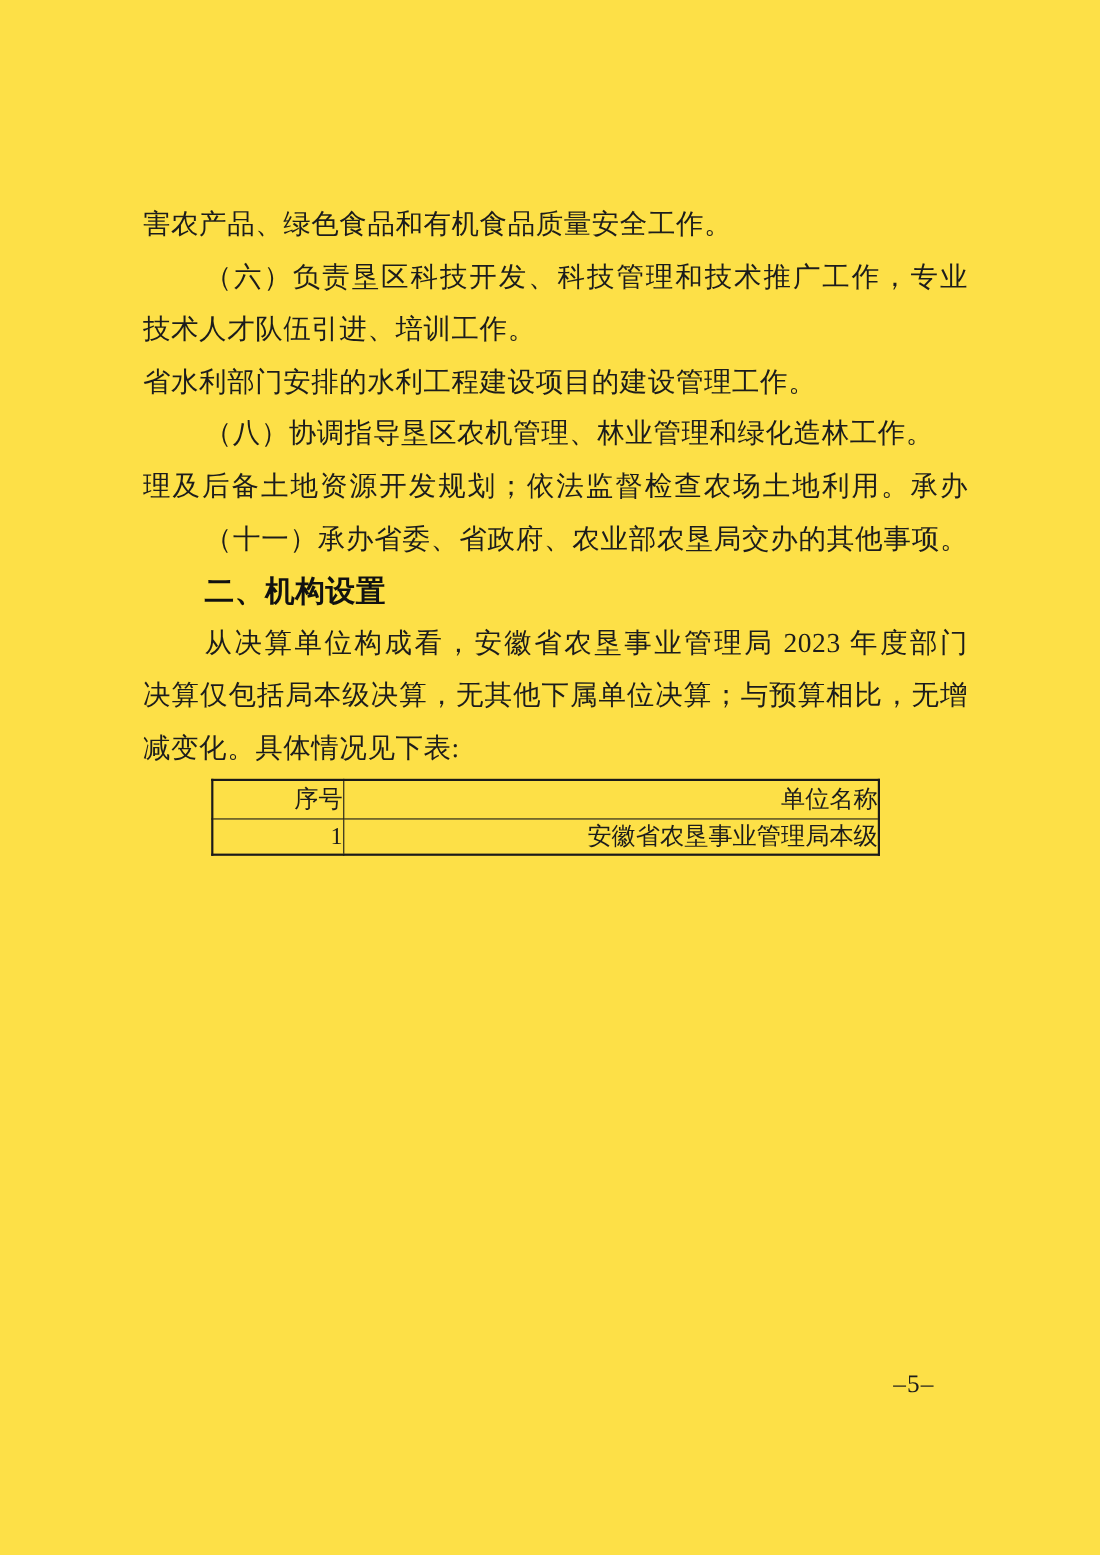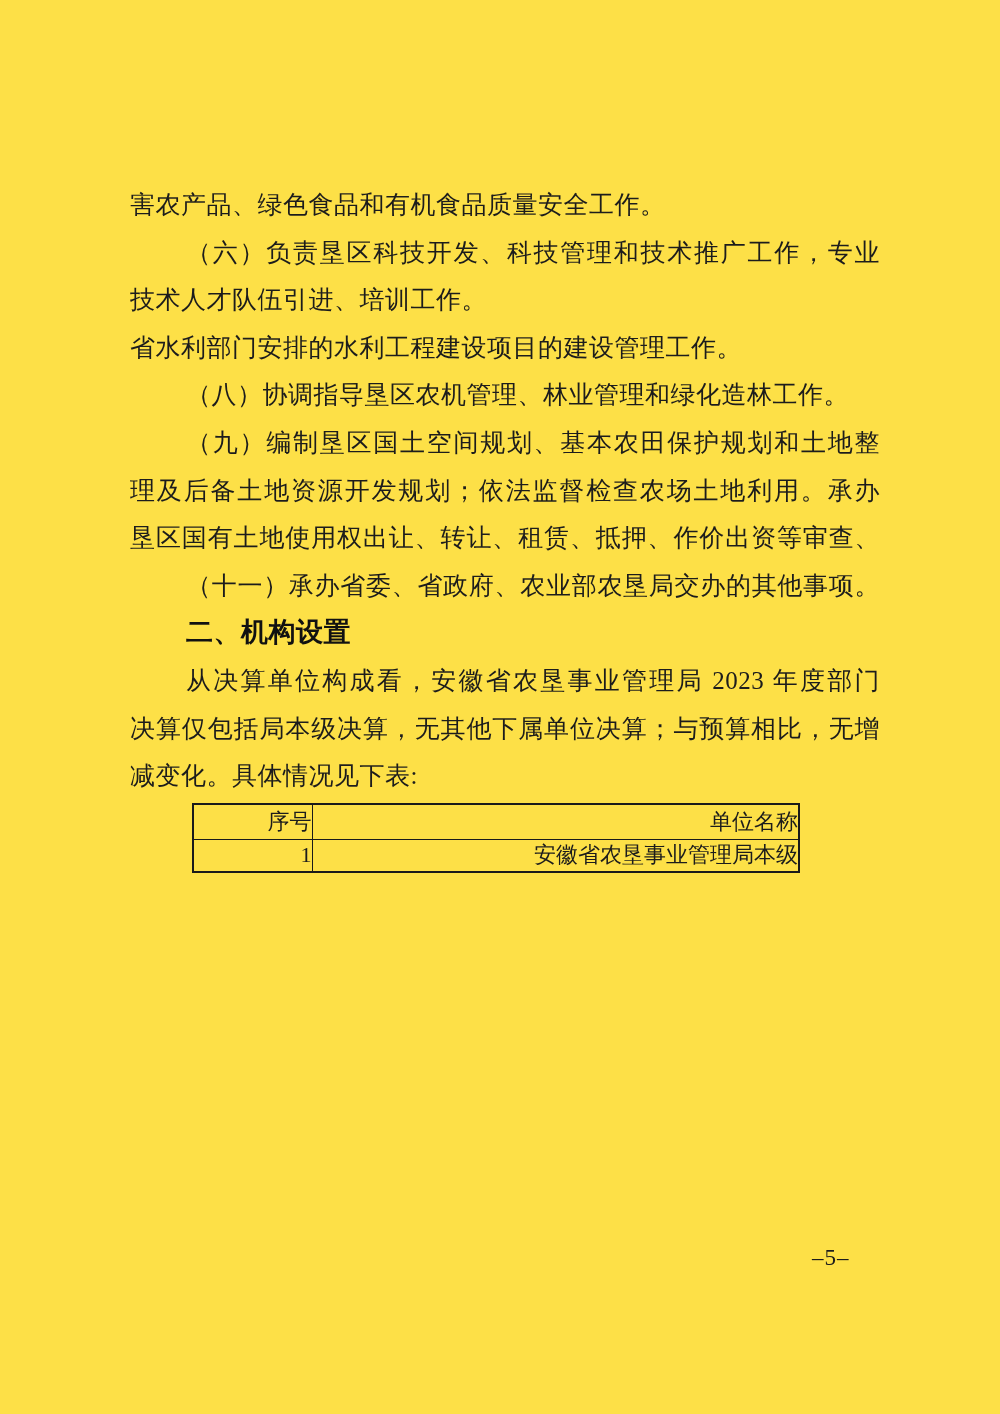--- a/index.html
+++ b/index.html
@@ -75,23 +75,21 @@
 <body>
 
 <div class="page">
 
   <div class="content">
     <div class="line">害农产品、绿色食品和有机食品质量安全工作。</div>
     <div class="line ind fill">（六）负责垦区科技开发、科技管理和技术推广工作，专业</div>
     <div class="line">技术人才队伍引进、培训工作。</div>
     <div class="line">省水利部门安排的水利工程建设项目的建设管理工作。</div>
     <div class="line ind">（八）协调指导垦区农机管理、林业管理和绿化造林工作。</div>
-    <div class="line ind fill">（九）编制垦区国土空间规划、基本农田保护规划和土地整</div>
     <div class="line fill">理及后备土地资源开发规划；依法监督检查农场土地利用。承办</div>
-    <div class="line fill">垦区国有土地使用权出让、转让、租赁、抵押、作价出资等审查、</div>
     <div class="line ind fill">（十一）承办省委、省政府、农业部农垦局交办的其他事项。</div>
     <div class="line ind heading">二、机构设置</div>
     <div class="line ind fill">从决算单位构成看，安徽省农垦事业管理局 2023 年度部门</div>
     <div class="line fill">决算仅包括局本级决算，无其他下属单位决算；与预算相比，无增</div>
     <div class="line">减变化。具体情况见下表:</div>
 
     <table class="units-table">
       <colgroup>
         <col style="width:119px">
         <col>

